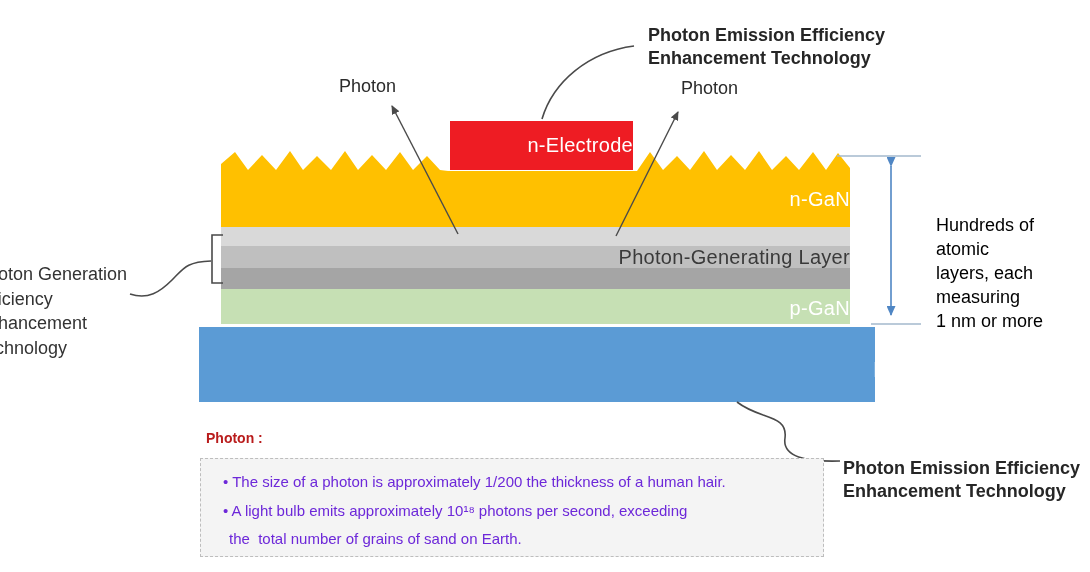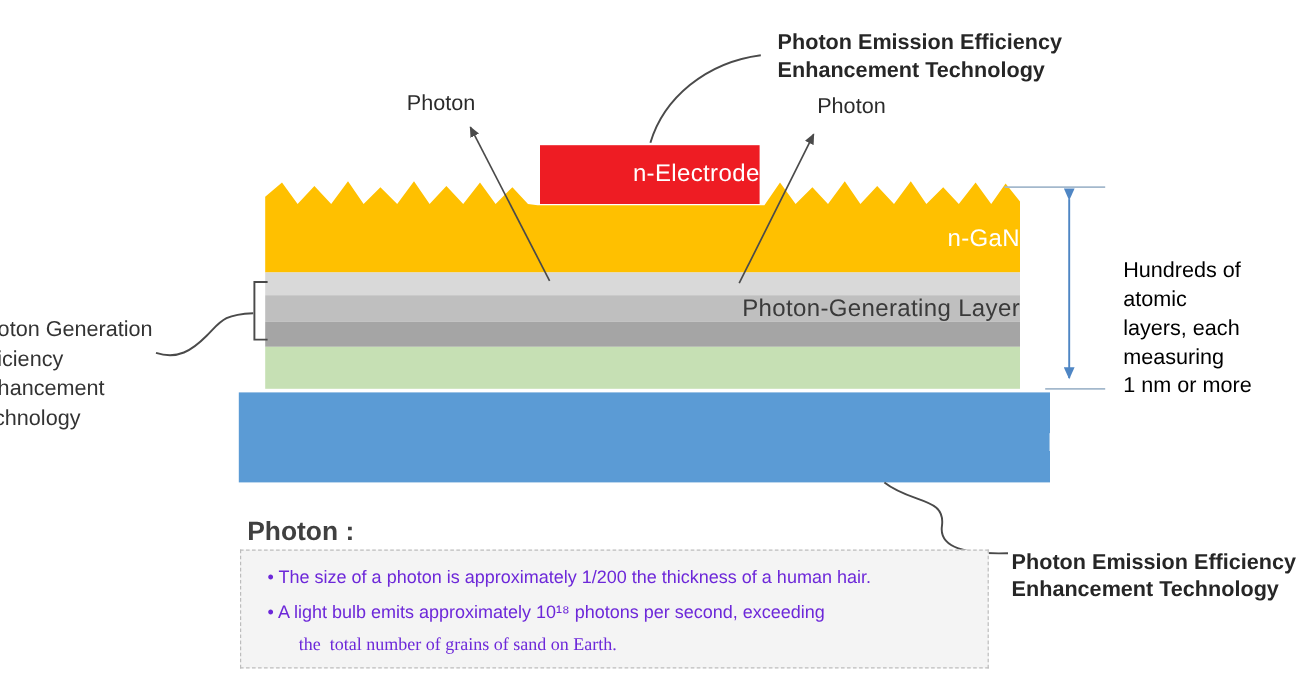--- a/index.html
+++ b/index.html
@@ -16,29 +16,29 @@
   .photon-left{left:339px;top:76px;font-size:18px;color:#2b2b2b;}
   .photon-right{left:681px;top:78px;font-size:18px;color:#2b2b2b;}
   .left-label{left:-24px;top:262px;font-size:18px;line-height:24.5px;color:#333333;}
   .dim-label{left:903px;top:213px;font-size:18px;line-height:24px;margin-left:33px;}
   .bottom-right-label{left:843px;top:457px;font-size:18px;line-height:23px;font-weight:bold;color:#262626;}
   .n-electrode-label{left:450px;top:121px;width:183px;height:49px;line-height:49px;font-size:20px;}
   .n-gan-label{left:221px;top:186px;width:629px;height:26px;line-height:26px;font-size:20px;}
   .pgl-label{left:221px;top:244px;width:629px;height:26px;line-height:26px;font-size:20px;}
   .p-gan-label{left:221px;top:295px;width:629px;height:26px;line-height:26px;font-size:20px;}
   .p-electrode-label{left:199px;top:352px;width:780px;height:28px;line-height:28px;font-size:20px;}
-  .note-heading{left:206px;top:430px;font-size:22px;font-weight:bold;color:#404040;}
+  .note-heading{left:206px;top:430px;font-size:14px;font-weight:bold;color:#b91c1c;}
   .note-box{
     position:absolute;left:200px;top:458px;width:624px;height:99px;
     background:#f4f4f4;border:1px dashed #bdbdbd;box-sizing:border-box;
   }
   .note-line{position:absolute;left:22px;font-size:15px;color:#6d28d9;white-space:pre;}
   .note-line-1{top:14px;}
   .note-line-2{top:43px;}
-  .note-line-3{top:71px;left:48px;font-family:Liberation Serif, serif;}
+  .note-line-3{top:71px;left:28px;}
 </style>
 </head>
 <body>
 
 <div class="canvas">
 
   <svg class="layer-art" width="1090" height="572" viewBox="0 0 1090 572">
     <defs>
       <marker id="arrow-dark" markerWidth="10" markerHeight="8" refX="8" refY="4" orient="auto" markerUnits="userSpaceOnUse">
         <path d="M0,0 L9,4 L0,8 Z" fill="#4a4a4a"></path>
@@ -75,20 +75,21 @@
     <path d="M737,402 C760,420 788,414 785,438 C782,457 806,462 840,461" fill="none" stroke-width="1.6" stroke="#4a4a4a"></path>
 
     <line x1="837" y1="156" x2="921" y2="156" stroke-width="1.5" stroke="#a3b8cc"></line>
     <line x1="871" y1="324" x2="921" y2="324" stroke-width="1.5" stroke="#a3b8cc"></line>
     <line x1="891" y1="166" x2="891" y2="315" stroke-width="1.6" marker-start="url(#arrow-blue)" marker-end="url(#arrow-blue)" stroke="#4f86c4"></line>
   </svg>
 
   <div class="layer-label n-electrode-label white">n-Electrode</div>
   <div class="layer-label n-gan-label white">n-GaN</div>
   <div class="layer-label pgl-label dark">Photon-Generating Layer</div>
+  <div class="layer-label p-gan-label white">p-GaN</div>
   <div class="layer-label p-electrode-label white">p-Electrode</div>
 
   <div class="lbl title-top">Photon Emission Efficiency
 Enhancement Technology</div>
   <div class="lbl photon-left">Photon</div>
   <div class="lbl photon-right">Photon</div>
   <div class="lbl left-label">Photon Generation
 Efficiency
 Enhancement
 Technology</div>

